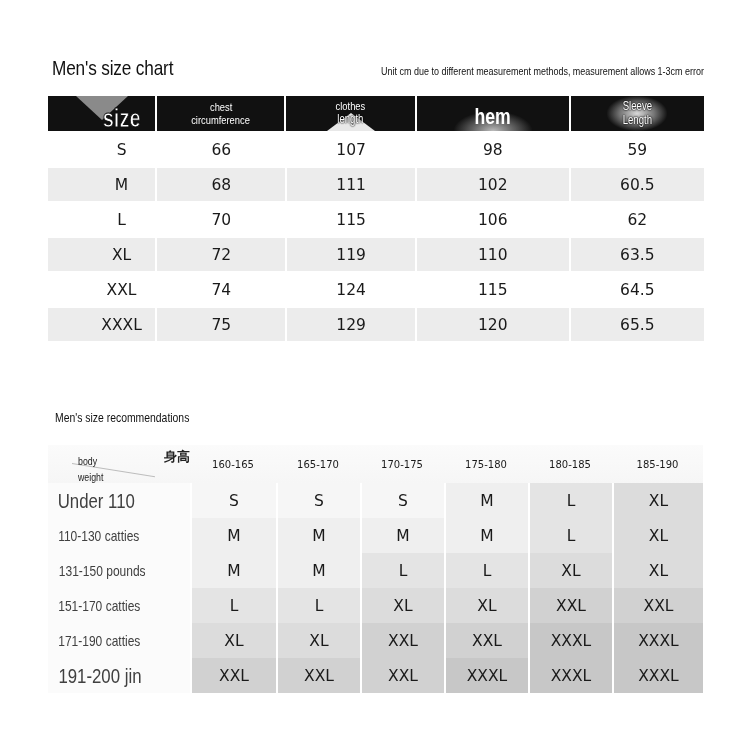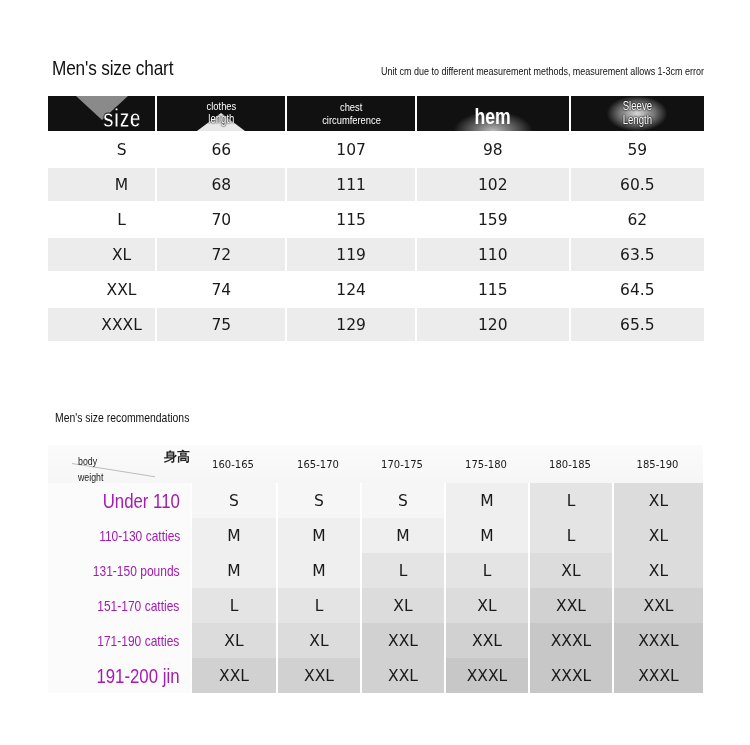--- a/index.html
+++ b/index.html
@@ -67,22 +67,22 @@
       font-size: 11px; line-height: 16px; color: #222; transform: scaleX(0.8); transform-origin: left top;
     }
     .rt-corner .hz {
       position: absolute; left: 80px; top: 3px; font-size: 13px; font-weight: bold; color: #222; margin-left: 36px;
     }
     .rt-head .colh {
       display: flex; align-items: center; justify-content: center; font-size: 10px; color: #1a1a1a;
     }
     .rt-row { display: flex; height: 35px; }
     .rt-label {
-      width: 142px; display: flex; align-items: center; justify-content: flex-end;
-      font-family: "Liberation Sans", sans-serif; color: #a21caf; background: #fbfbfb;
+      width: 142px; display: flex; align-items: center; justify-content: flex-start;
+      font-family: "Liberation Sans", sans-serif; color: #404040; background: #fbfbfb;
       white-space: nowrap;
     }
     .rt-label span { display: inline-block; transform: scaleX(0.8); }
     .rt-label.lg span { font-size: 21px; }
     .rt-label.sm span { font-size: 15px; }
     .rt-cell {
       display: flex; align-items: center; justify-content: center; font-size: 15.5px; color: #1a1a1a;
       border-left: 2px solid #fff;
     }
     .c0 { width: 86px; } .c1 { width: 84px; } .c2 { width: 84px; } .c3 { width: 84px; } .c4 { width: 84px; } .c5 { width: 91px; }
@@ -98,28 +98,28 @@
 
 <div class="title">Men's size chart</div>
 <div class="note">Unit cm due to different measurement methods, measurement allows 1-3cm error</div>
 
 <div class="size-table">
   <div class="st-head">
     <div class="hcell w0">
       <div class="glow top"></div>
       <div class="htxt big">size</div>
     </div>
+    <div class="hcell w2">
+      <div class="htxt small">chest</div>
+      <div class="htxt small">circumference</div>
+    </div>
     <div class="hcell w1">
       <div class="glow bottom"></div>
       <div class="htxt small">clothes</div>
       <div class="htxt small-shadow">length</div>
-    </div>
-    <div class="hcell w2">
-      <div class="htxt small">chest</div>
-      <div class="htxt small">circumference</div>
     </div>
     <div class="hcell w3">
       <div class="glow mid"></div>
       <div class="htxt med">hem</div>
     </div>
     <div class="hcell w4">
       <div class="glow x"></div>
       <div class="htxt small-shadow">Sleeve</div>
       <div class="htxt small-shadow">Length</div>
     </div>
@@ -136,21 +136,21 @@
         <div class="cell w0">M</div>
         <div class="cell w1">68</div>
         <div class="cell w2">111</div>
         <div class="cell w3">102</div>
         <div class="cell w4">60.5</div>
       </div>
       <div class="st-row">
         <div class="cell w0">L</div>
         <div class="cell w1">70</div>
         <div class="cell w2">115</div>
-        <div class="cell w3">159</div>
+        <div class="cell w3">106</div>
         <div class="cell w4">62</div>
       </div>
       <div class="st-row alt">
         <div class="cell w0">XL</div>
         <div class="cell w1">72</div>
         <div class="cell w2">119</div>
         <div class="cell w3">110</div>
         <div class="cell w4">63.5</div>
       </div>
       <div class="st-row">

